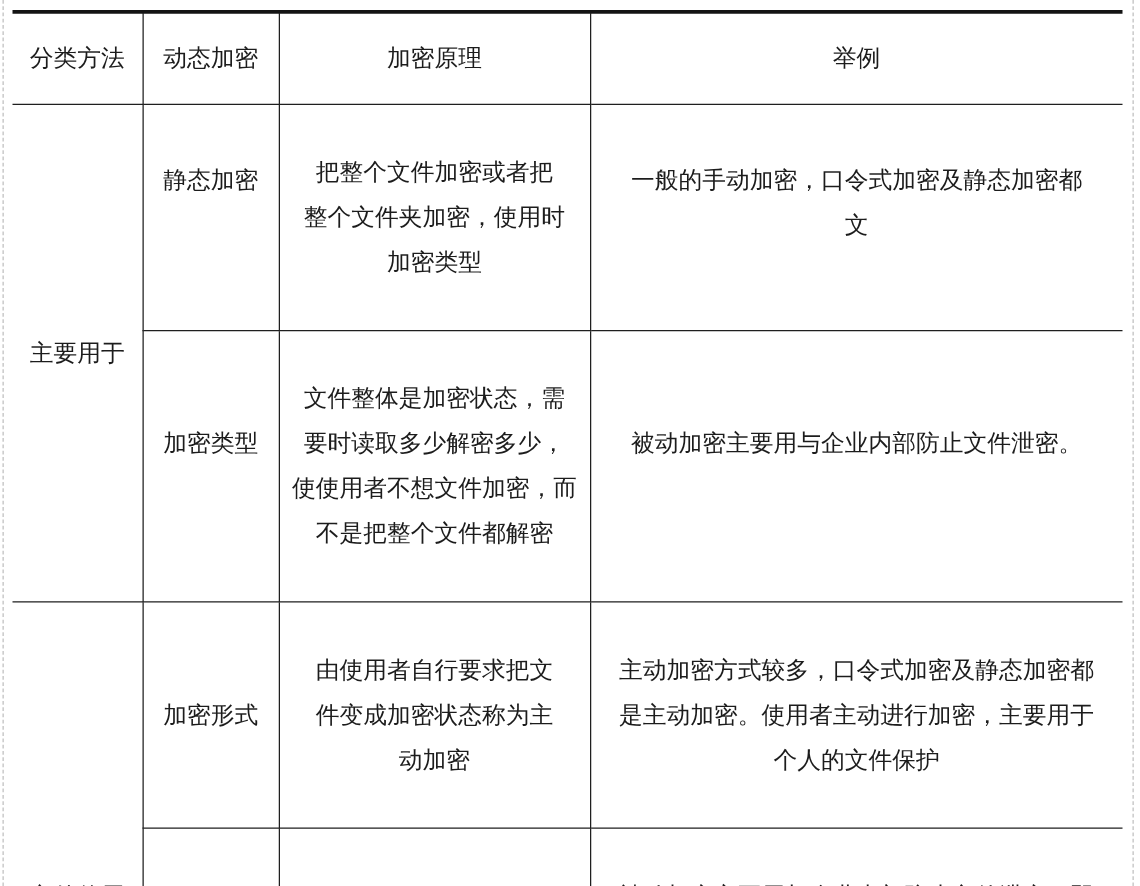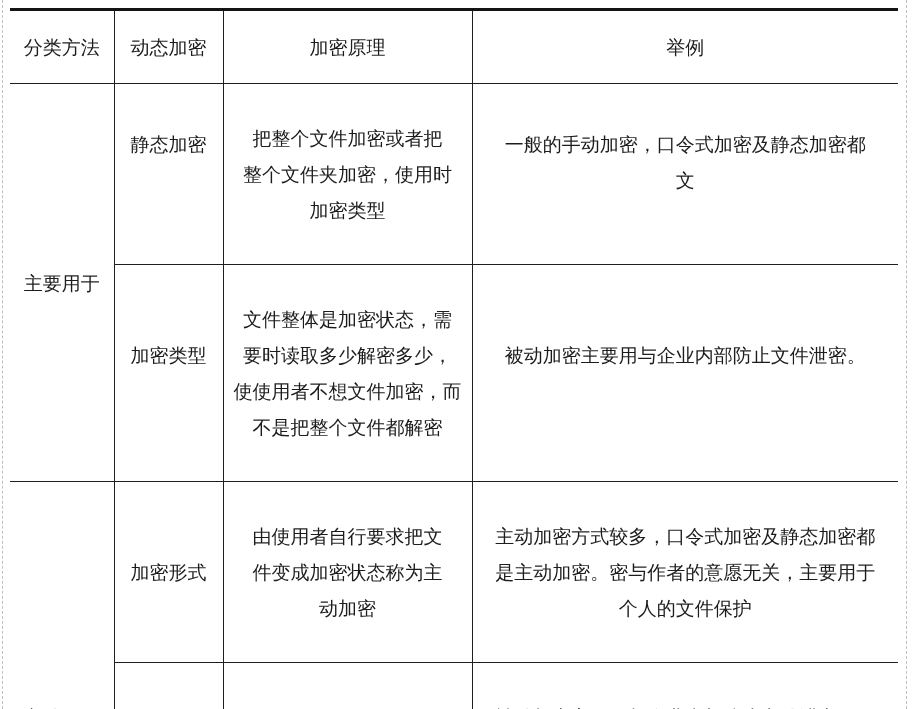--- a/index.html
+++ b/index.html
@@ -141,21 +141,21 @@
         <td>
           <div>加密形式</div>
         </td>
         <td>
           <div>由使用者自行要求把文
 件变成加密状态称为主
 动加密</div>
         </td>
         <td>
           <div>主动加密方式较多，口令式加密及静态加密都
-是主动加密。密与作者的意愿无关，主要用于
+是主动加密。使用者主动进行加密，主要用于
 个人的文件保护</div>
         </td>
       </tr>
 
       <tr class="row-passive">
         <td class="down">
           
         </td>
         <td>
           

